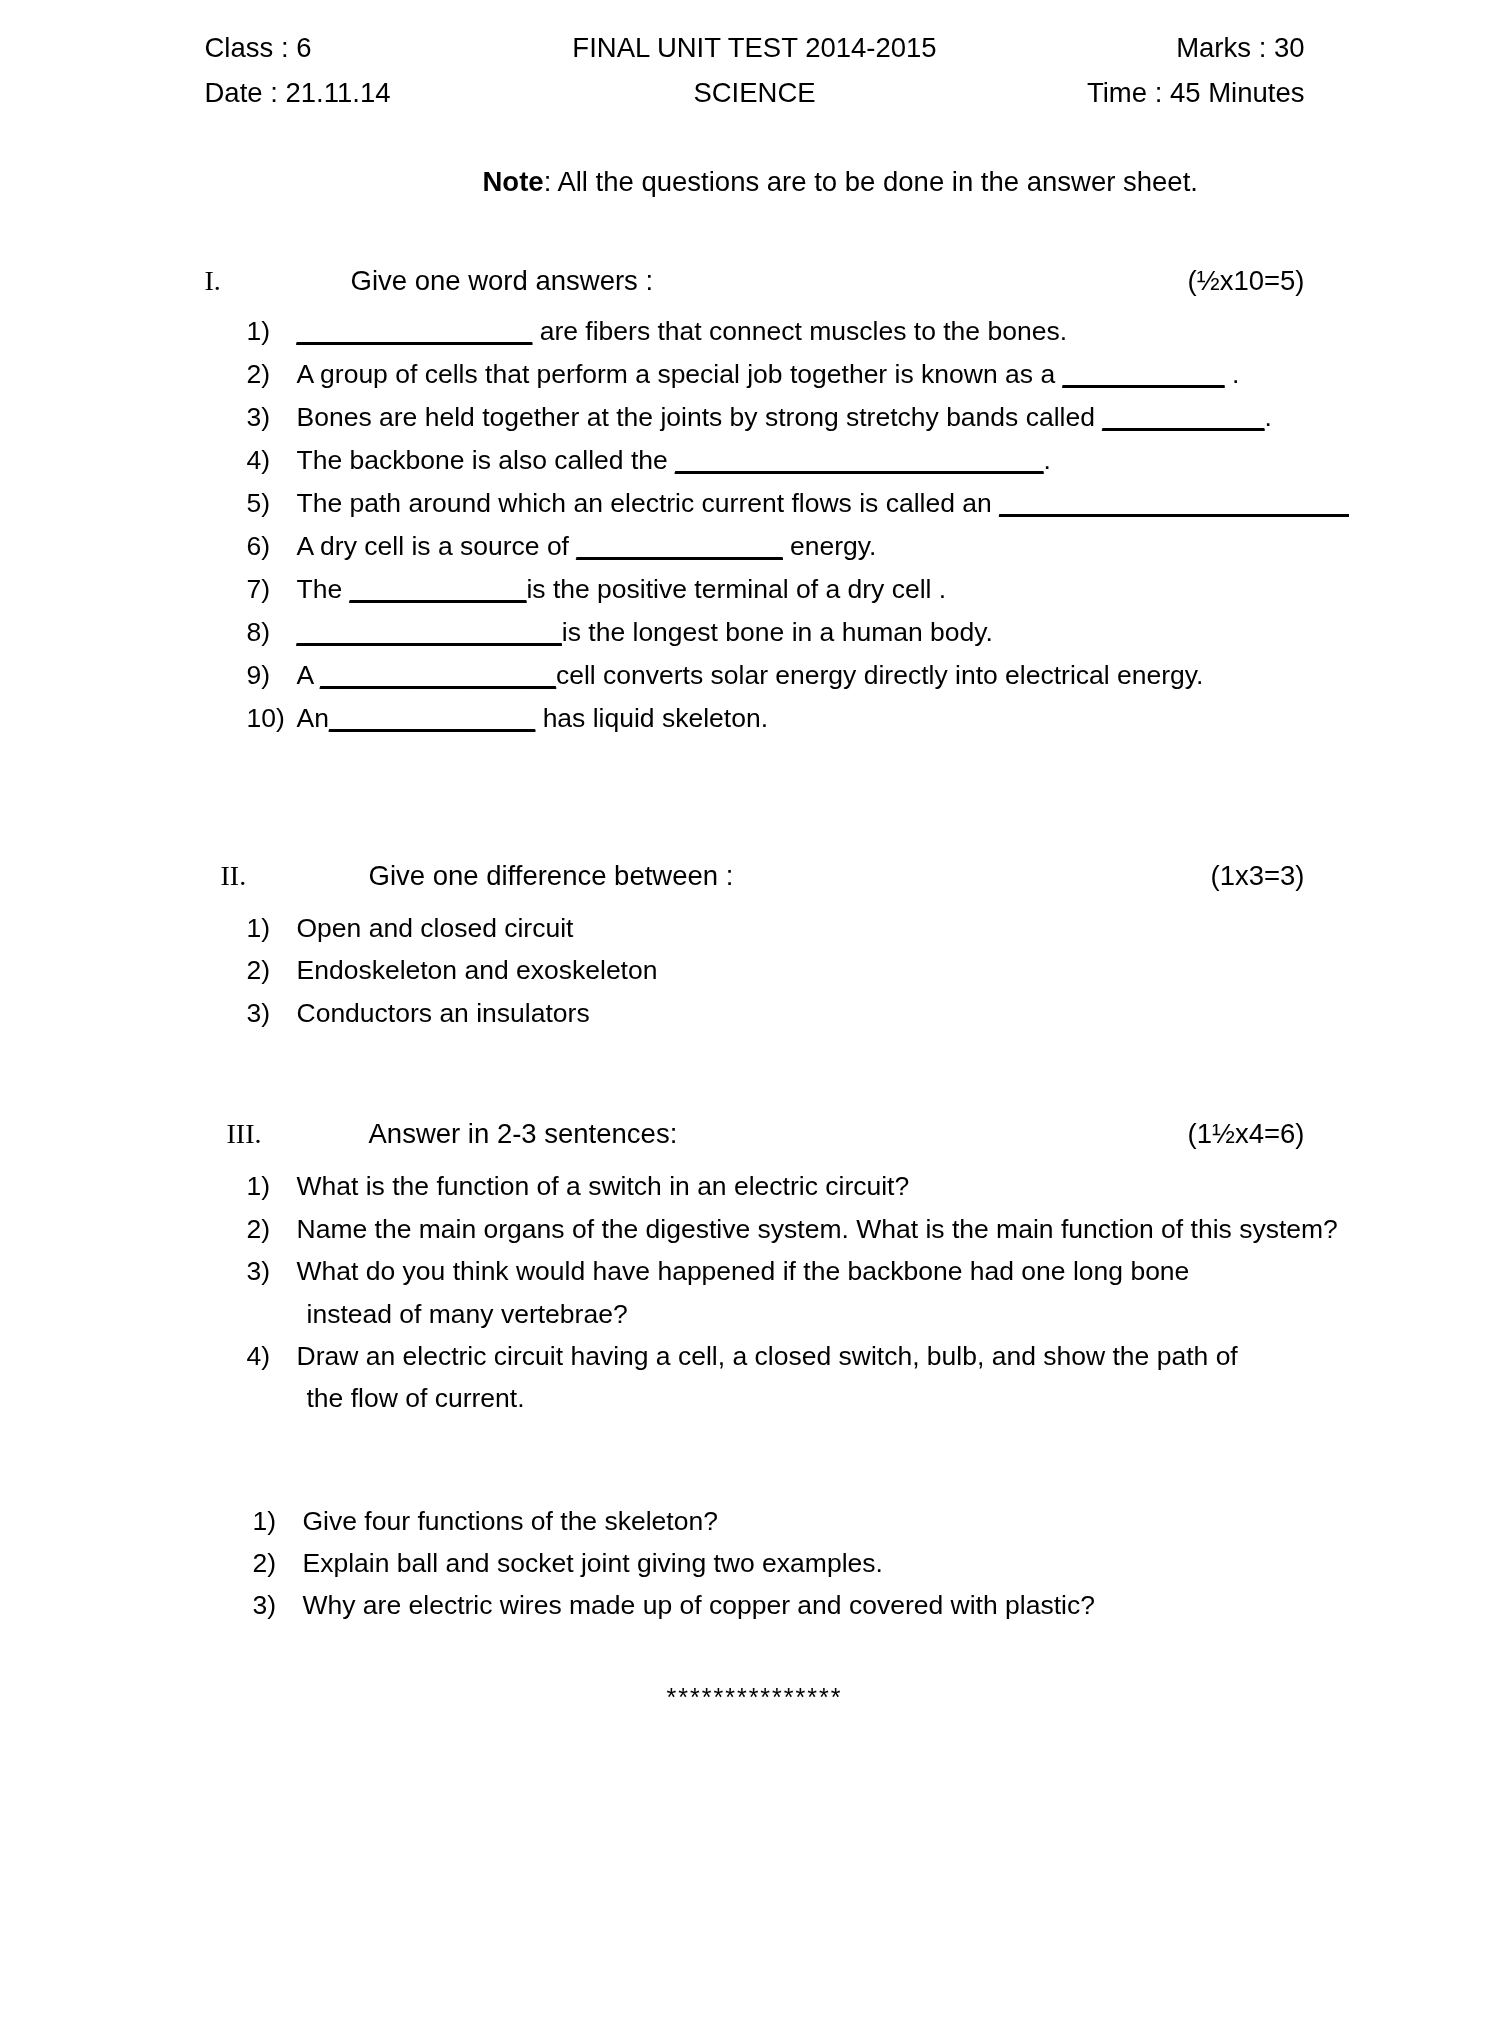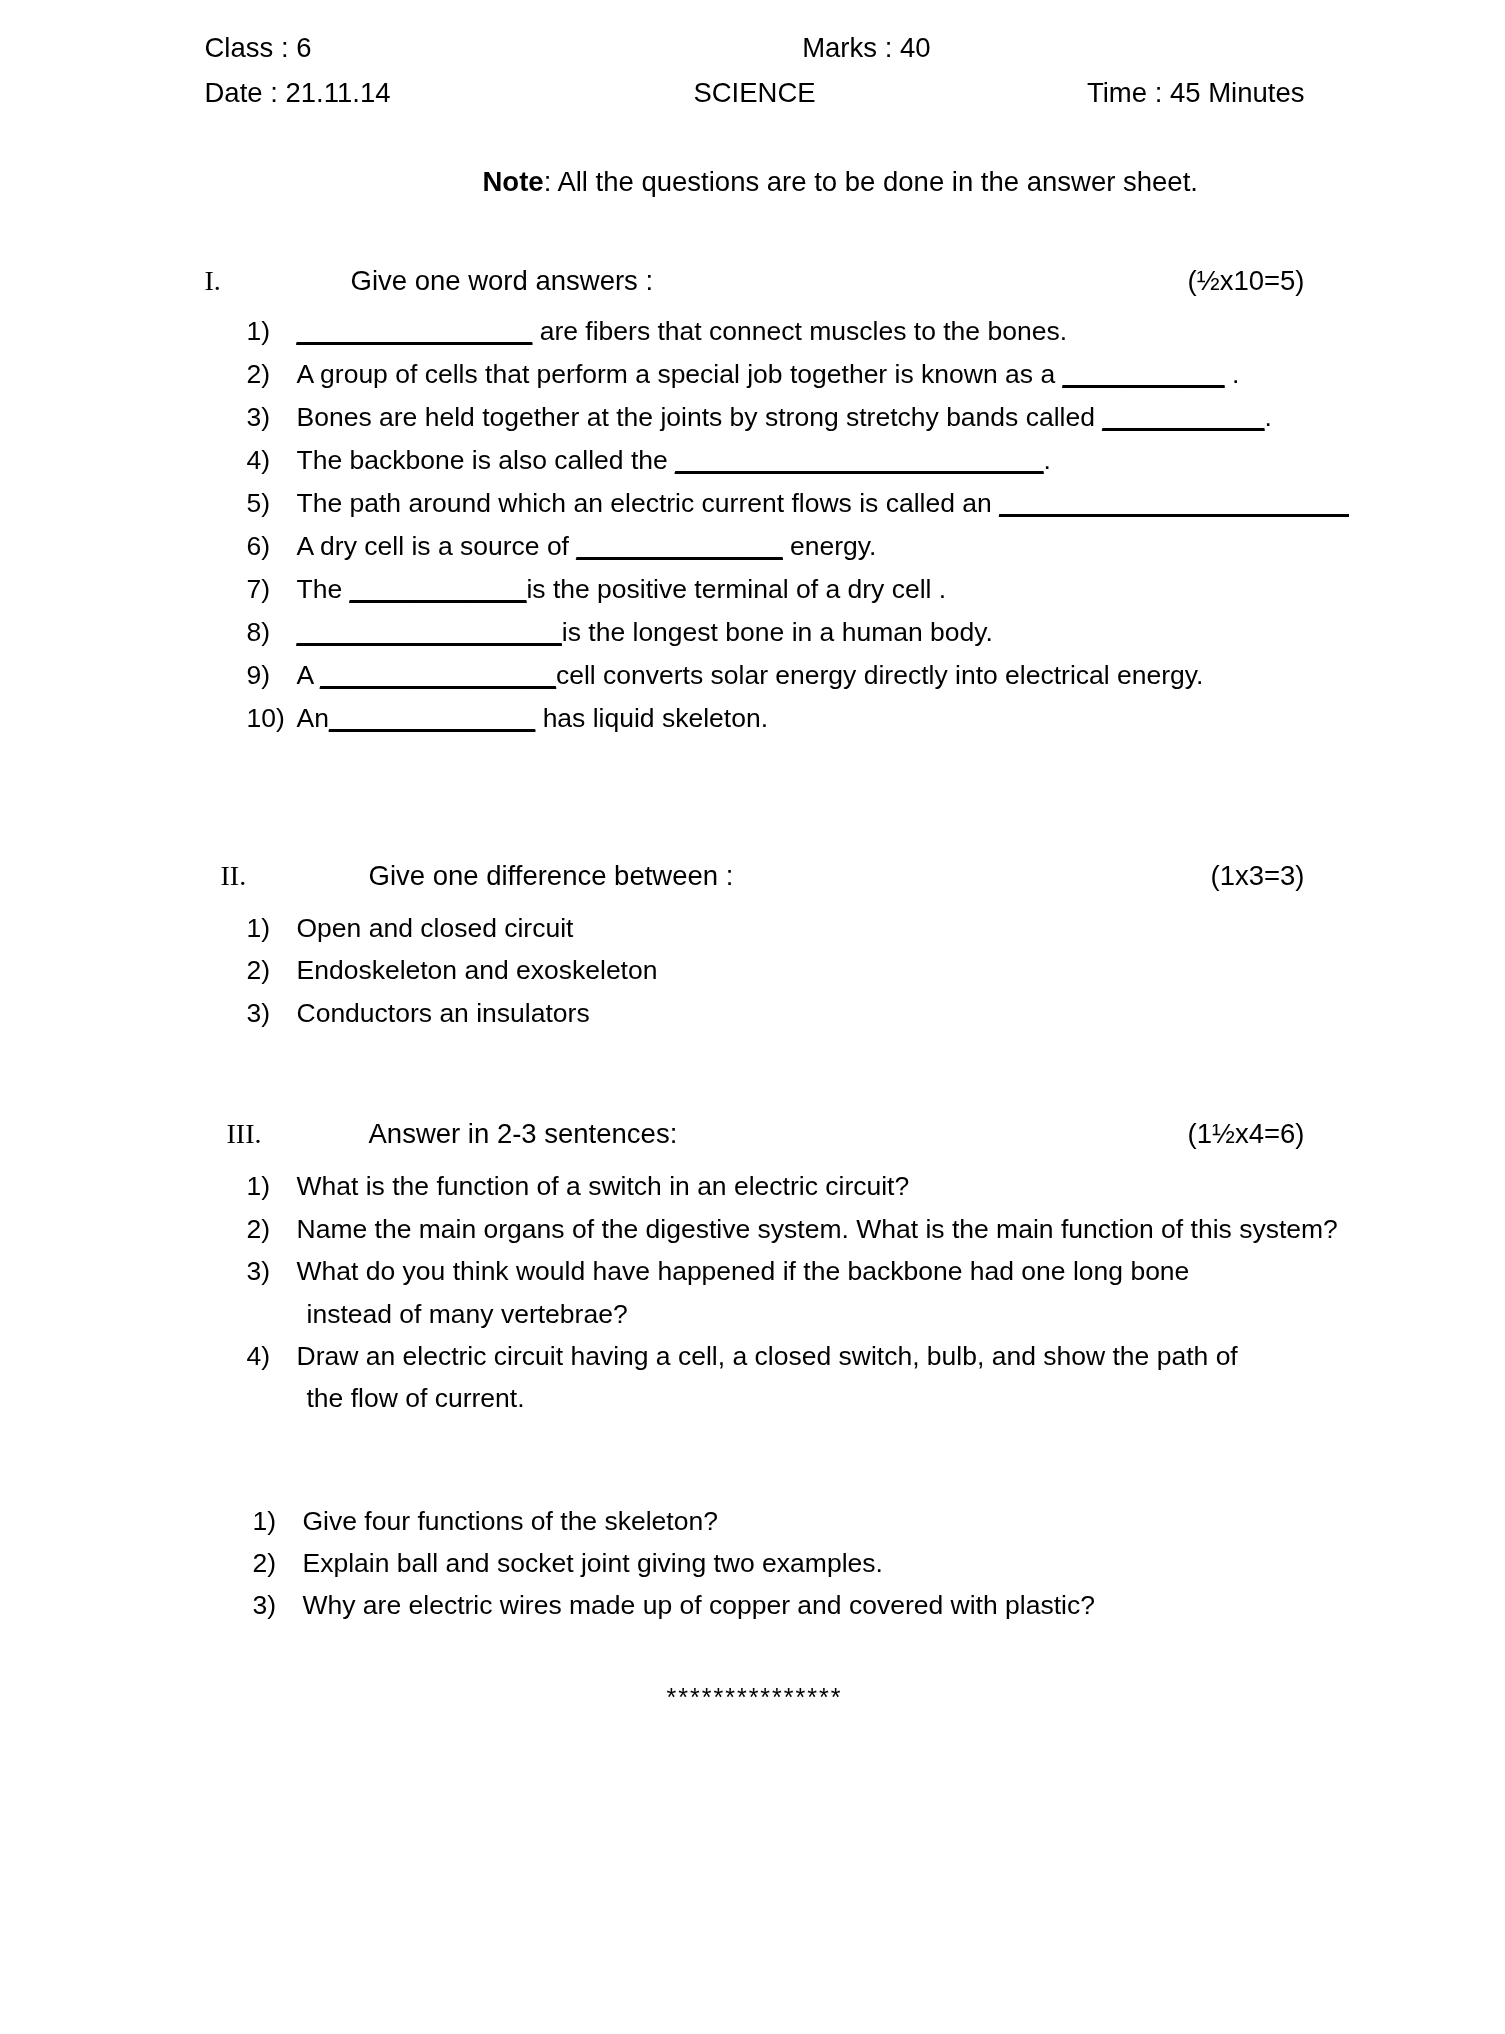--- a/index.html
+++ b/index.html
@@ -118,21 +118,22 @@
     letter-spacing: 2px;
   }
 </style>
 </head>
 <body>
 
 <div class="page">
 
   <div class="header-row">
     <div class="hdr-left">Class : 6</div>
-    <div class="hdr-right">Marks : 40</div>
+    <div class="hdr-center">FINAL UNIT TEST 2014-2015</div>
+    <div class="hdr-right">Marks : 30</div>
   </div>
   <div class="header-row">
     <div class="hdr-left">Date : 21.11.14</div>
     <div class="hdr-center">SCIENCE</div>
     <div class="hdr-right">Time : 45 Minutes</div>
   </div>
 
   <div class="note-line">
     <span class="note-label">Note</span><span>: All the questions are to be done in the answer sheet.</span>
   </div>

